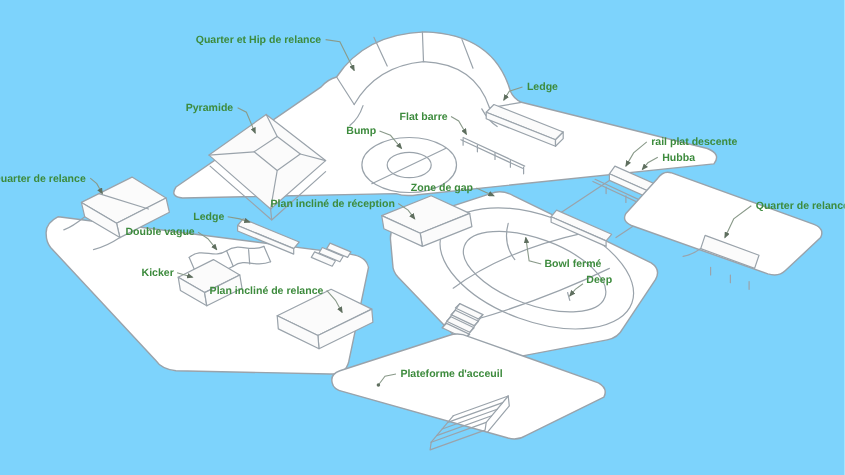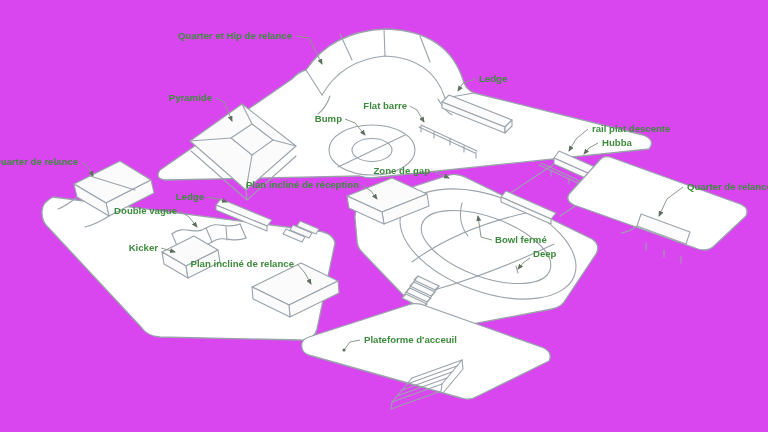--- a/index.html
+++ b/index.html
@@ -1,16 +1,16 @@
 <!DOCTYPE html>
 <html><head>
 <meta charset="utf-8">
 <style>
   html,body{margin:0;padding:0;background:#ffffff;}
-  .stage{position:relative;width:768px;height:432px;background:#d946ef;overflow:hidden;
+  .stage{position:relative;width:768px;height:432px;background:#7dd3fc;overflow:hidden;
          font-family:"Liberation Sans",sans-serif;}
   svg{display:block;}
   .outline{fill:#ffffff;stroke:#9aa3ab;stroke-width:1.3;stroke-linejoin:round;stroke-linecap:round;}
   .detail{fill:none;stroke:#9aa3ab;stroke-width:1.1;stroke-linejoin:round;stroke-linecap:round;}
   .solid{fill:#fbfbfb;stroke:#9aa3ab;stroke-width:1.1;stroke-linejoin:round;stroke-linecap:round;}
   .leader{fill:none;stroke:#8a9a8a;stroke-width:1;}
   .feature-label{font-weight:bold;font-size:9.6px;letter-spacing:0;}
 </style>
 </head>
 <body>

